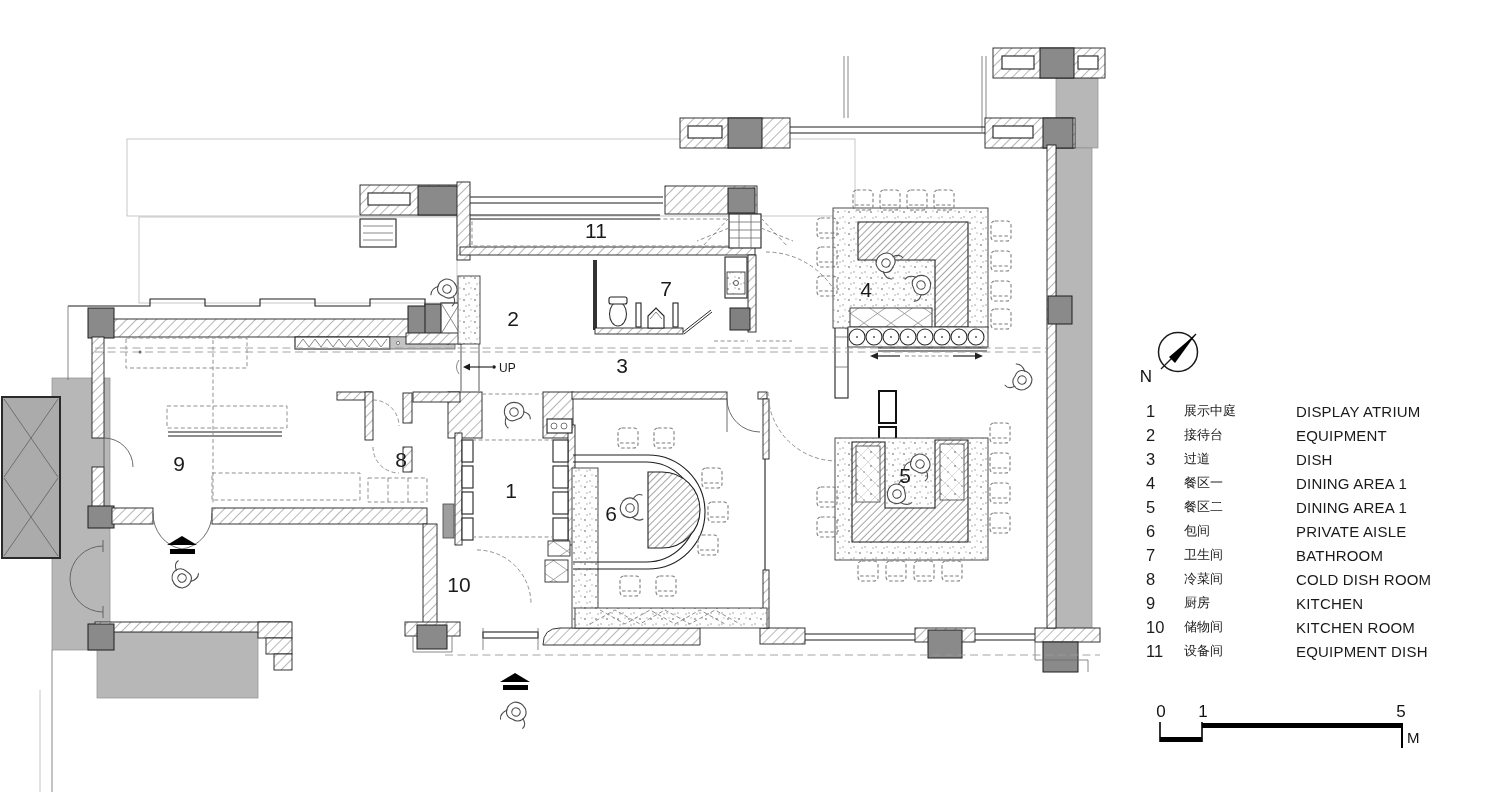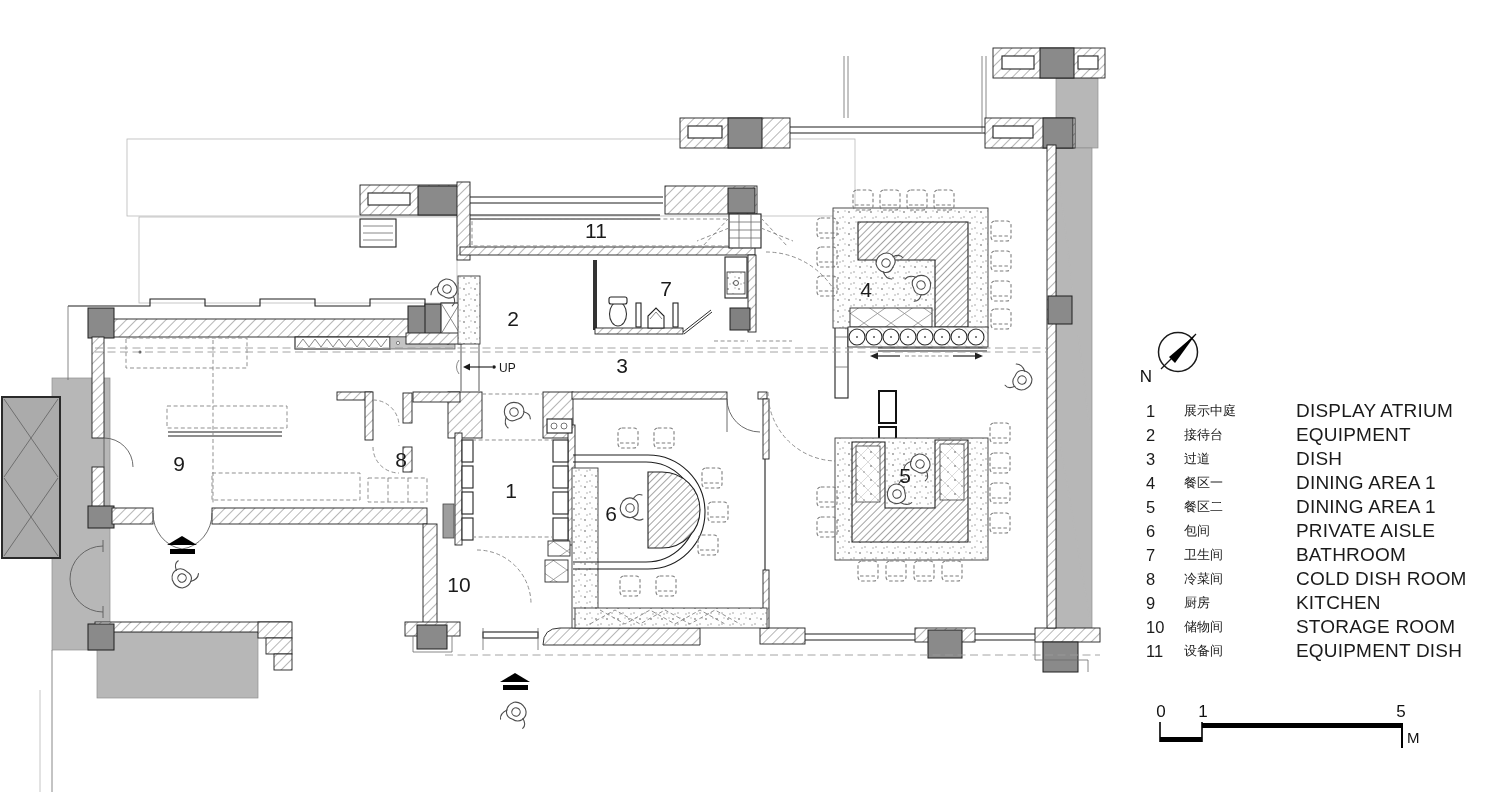--- a/index.html
+++ b/index.html
@@ -24,21 +24,21 @@
   .whitebox{fill:#fff;stroke:#222;stroke-width:1.1;}
   .lbl{font:21px "Liberation Sans",sans-serif;fill:#1a1a1a;text-anchor:middle;}
   .sm{font:12px "Liberation Sans",sans-serif;fill:#1a1a1a;}
   .scl{font:17px "Liberation Sans",sans-serif;fill:#111;text-anchor:middle;}
   .sclm{font:15px "Liberation Sans",sans-serif;fill:#111;}
   
   #legend{position:absolute;left:1146px;top:399px;color:#1a1a1a;}
   .lrow{display:flex;height:24px;align-items:center;}
   .lnum{width:38px;font-size:16.5px;}
   .lzh{width:112px;font-size:13px;}
-  .len{font-size:19px;letter-spacing:.2px;white-space:nowrap;}
+  .len{font-size:15px;letter-spacing:.2px;white-space:nowrap;}
 </style>
 </head>
 <body>
 
 <div id="stage">
 <svg id="plan-svg" width="1500" height="792" viewBox="0 0 1500 792" xmlns="http://www.w3.org/2000/svg">
   <defs>
     <pattern id="hatch" width="7" height="7" patternUnits="userSpaceOnUse" patternTransform="rotate(45)">
       <rect width="7" height="7" fill="#fff"></rect>
           <line x1="0" y1="0" x2="0" y2="7" stroke="#6e6e6e" stroke-width="1"></line>
@@ -459,21 +459,21 @@
         <span class="len">COLD DISH ROOM</span>
       </div>
   <div class="lrow">
         <span class="lnum">9</span>
         <span class="lzh">厨房</span>
         <span class="len">KITCHEN</span>
       </div>
   <div class="lrow">
         <span class="lnum">10</span>
         <span class="lzh">储物间</span>
-        <span class="len">STORAGE ROOM</span>
+        <span class="len">KITCHEN ROOM</span>
       </div>
   <div class="lrow">
         <span class="lnum">11</span>
         <span class="lzh">设备间</span>
         <span class="len">EQUIPMENT DISH</span>
       </div>
 </div>
 </div>
 
 </body></html>

